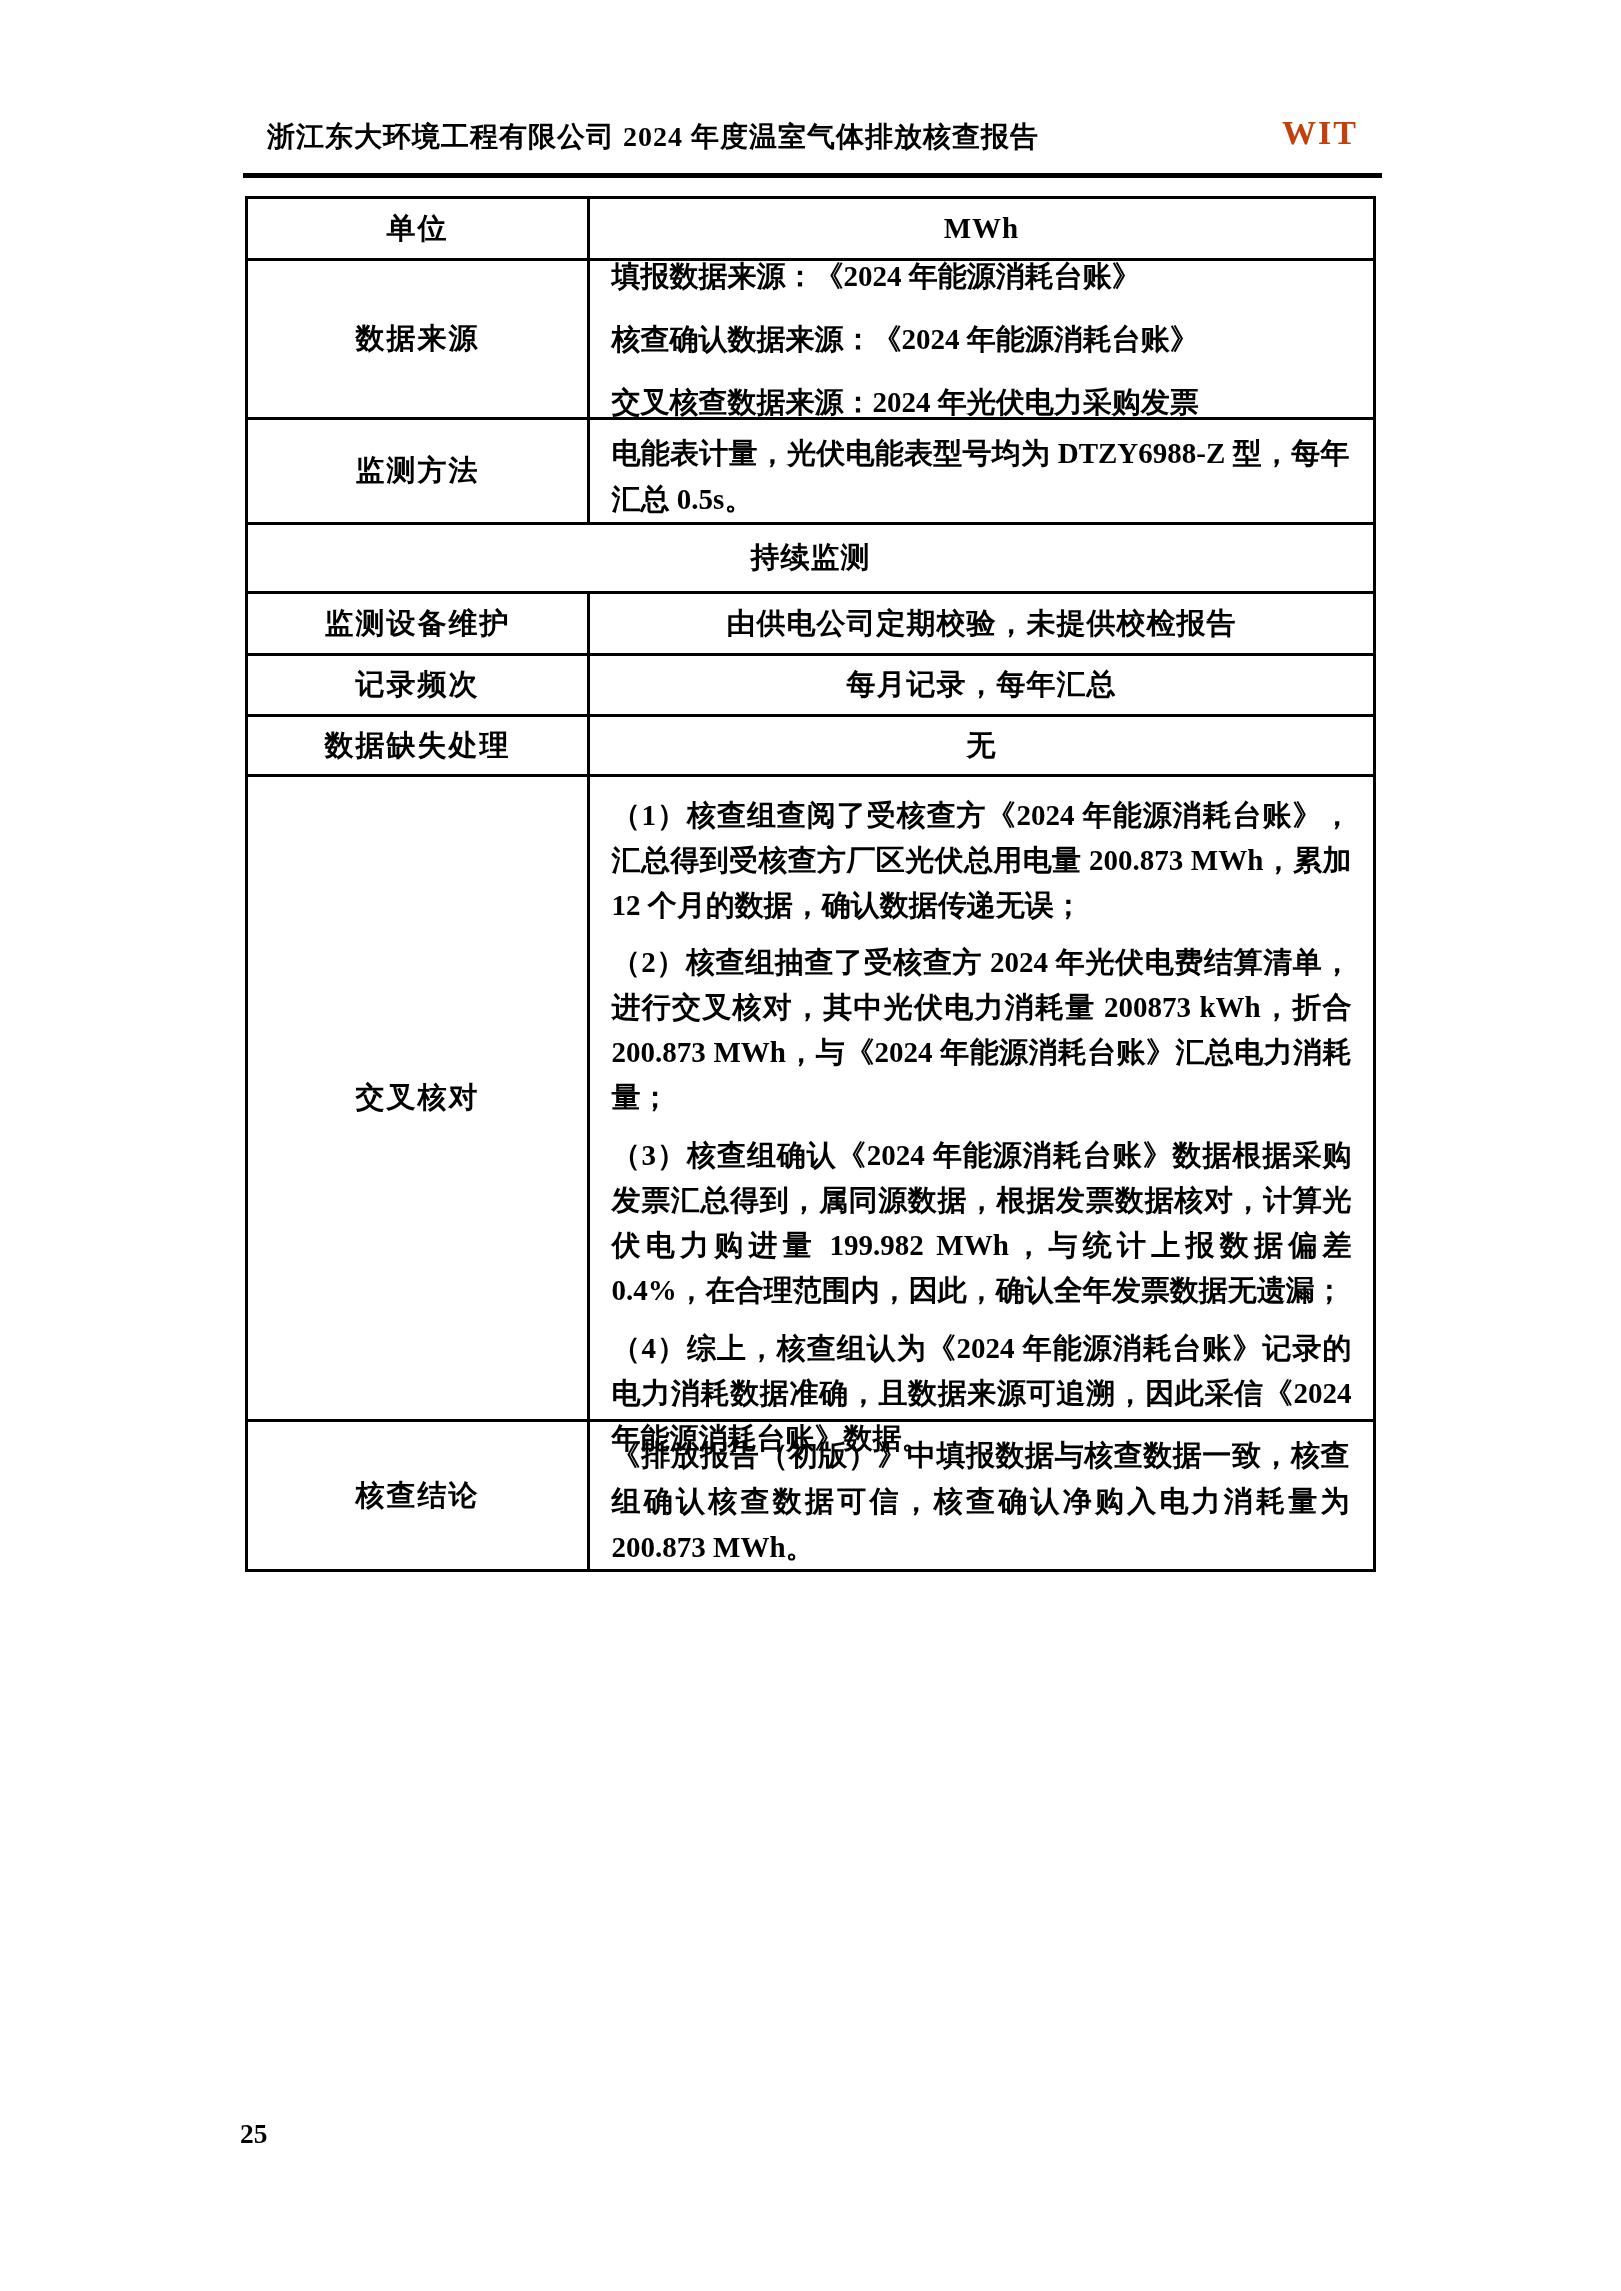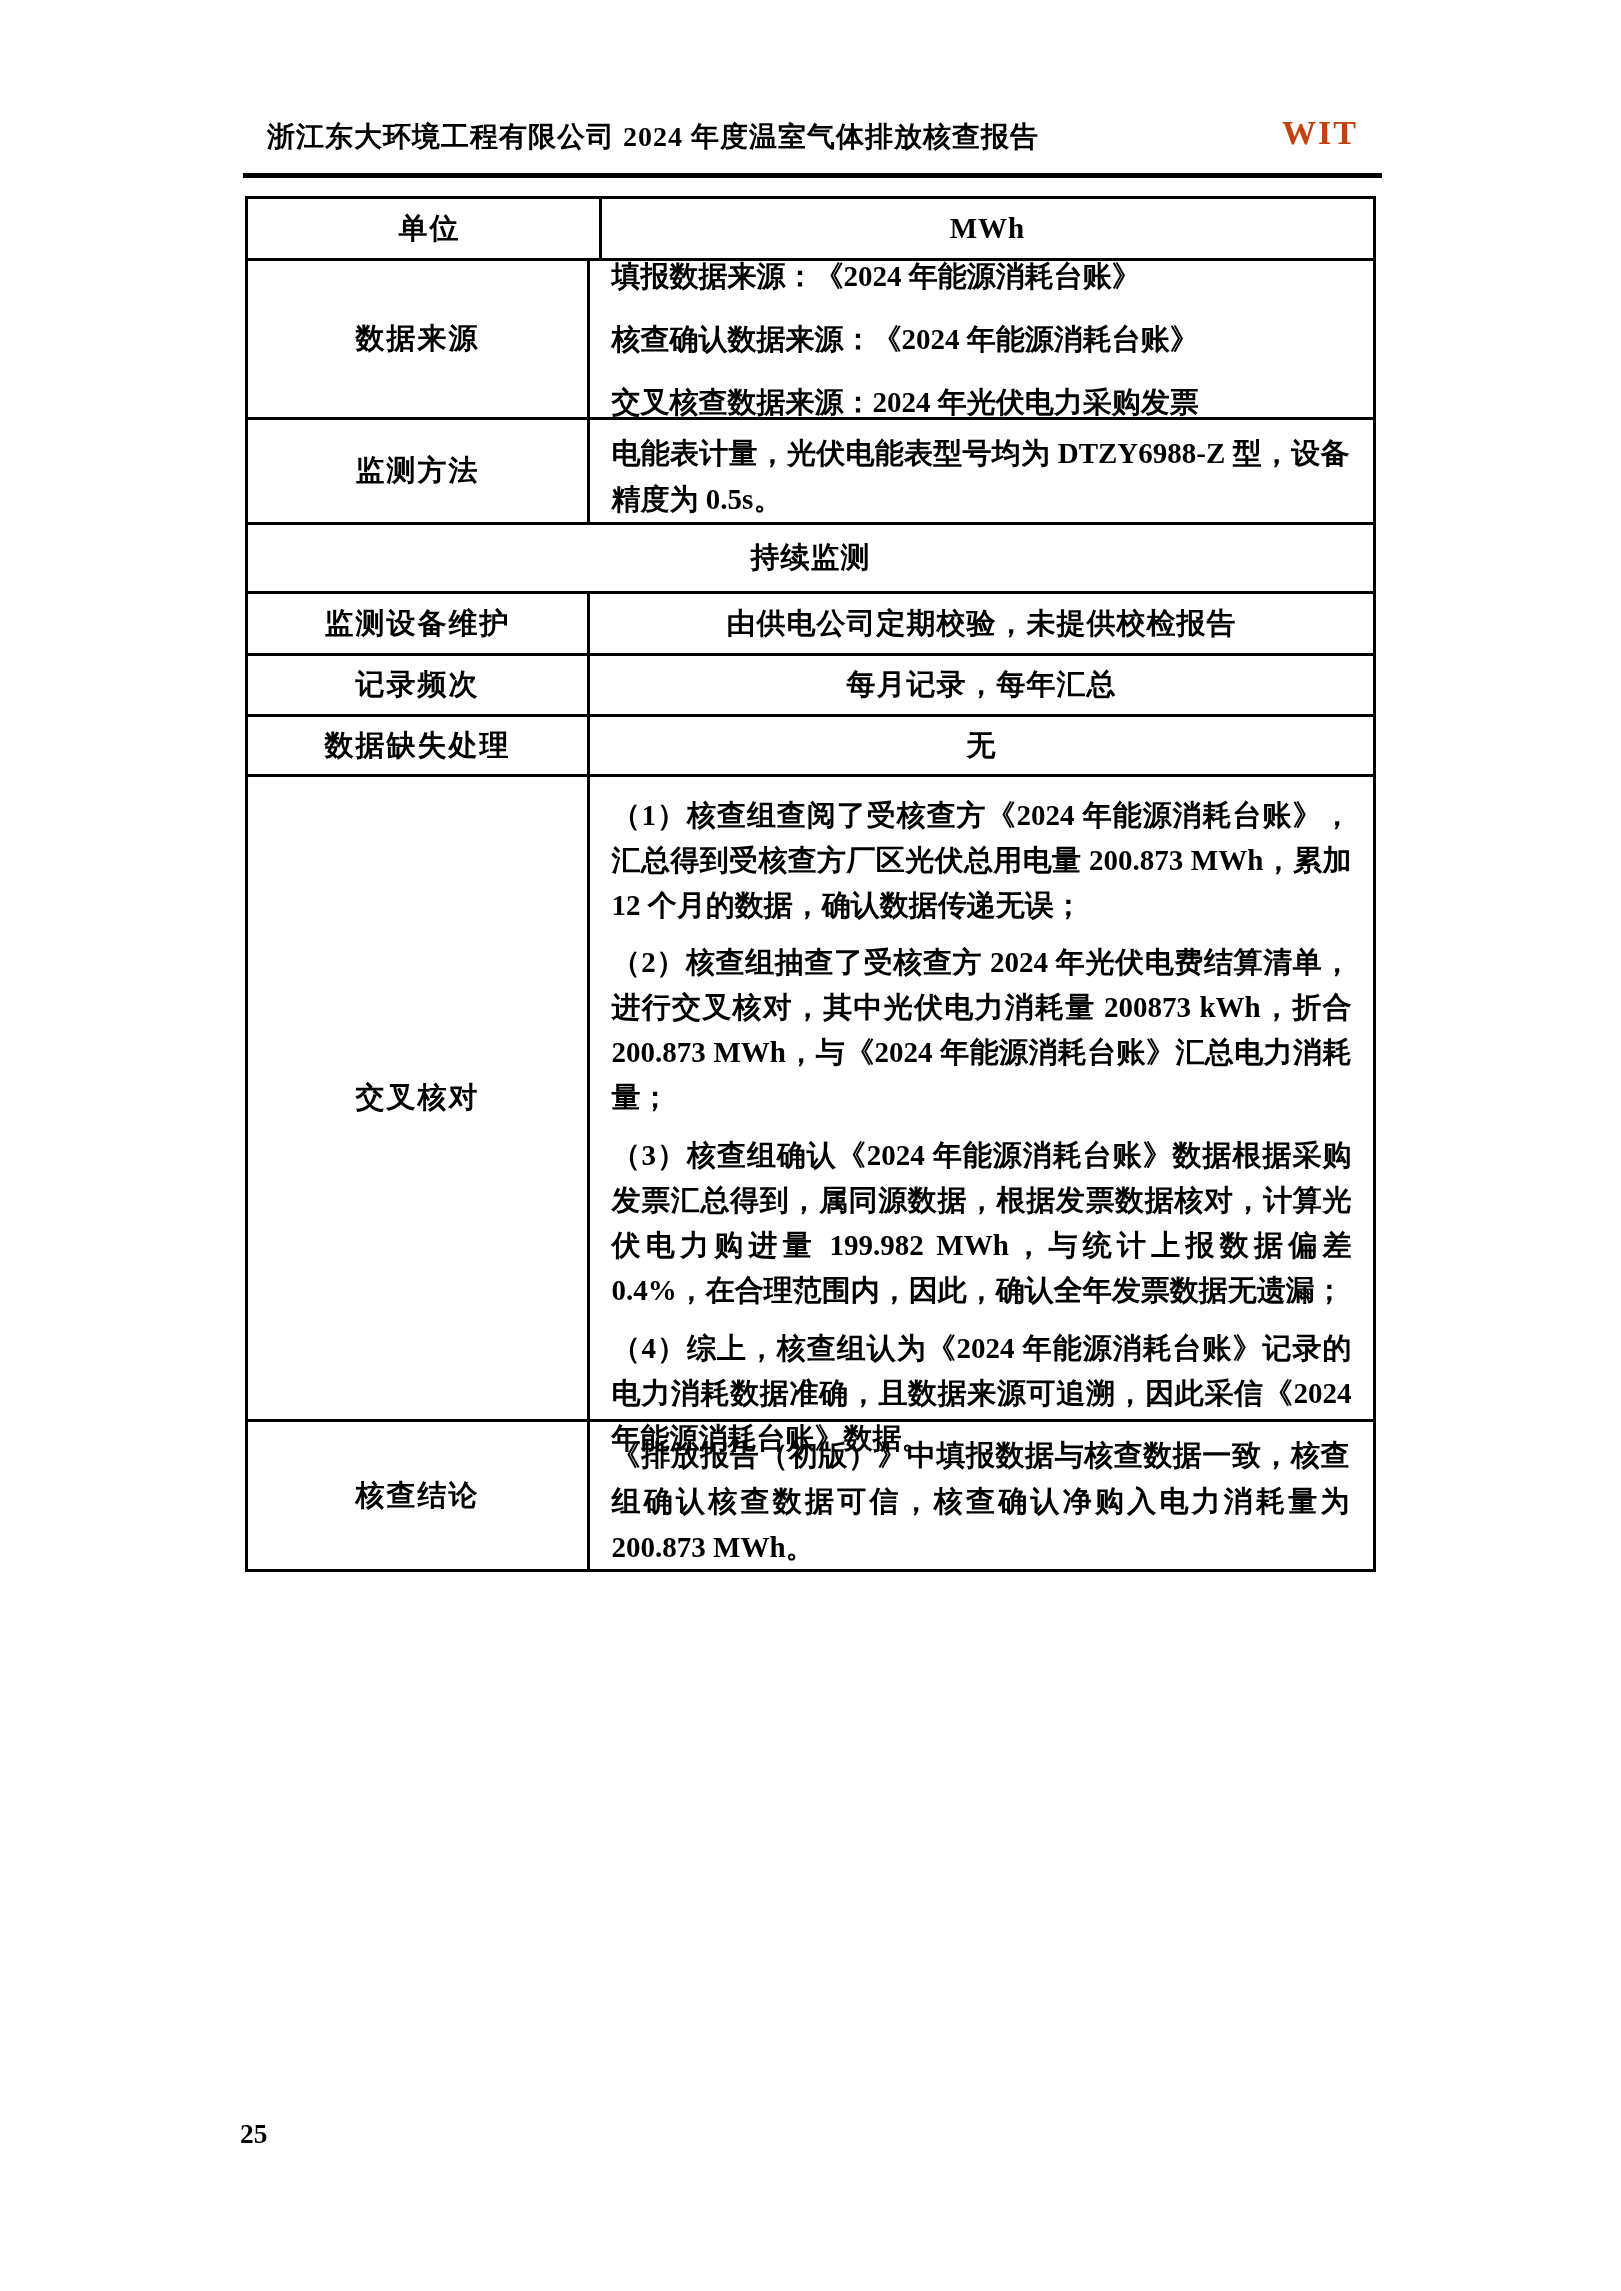--- a/index.html
+++ b/index.html
@@ -22,21 +22,21 @@
   }
   .header-rule{
     position:absolute;left:243px;top:173px;
     width:1139px;height:4.9px;background:#000;
   }
   .doc-table{
     position:absolute;left:245px;top:196px;width:1131px;
     border:3.9px solid #000;box-sizing:border-box;
   }
   .trow{display:flex;border-top:3.9px solid #000;box-sizing:border-box;}
-  .trow.first{border-top:none;margin-left:12px;}
+  .trow.first{border-top:none;}
   .cell-label{
     flex:0 0 342px;width:342px;border-right:3.9px solid #000;box-sizing:border-box;
     display:flex;align-items:center;justify-content:center;
     font-size:29px;letter-spacing:2px;text-align:center;
   }
   .cell-value{flex:1;font-size:29px;box-sizing:border-box;min-width:0;}
   .v-center{display:flex;align-items:center;justify-content:center;text-align:center;letter-spacing:1px;}
   .v-lines{display:flex;flex-direction:column;justify-content:center;padding-left:21.6px;padding-right:17.6px;line-height:54px;gap:9px;}
   .v-para{padding:9.8px 23.5px 0 21.6px;line-height:46px;text-align:justify;text-align-last:left;}
   .v-paras{padding:15.7px 21.6px 0 21.6px;}
@@ -69,21 +69,21 @@
       <div class="cell-label">数据来源</div>
       <div class="cell-value v-lines">
         <div>填报数据来源：《2024 年能源消耗台账》</div>
         <div>核查确认数据来源：《2024 年能源消耗台账》</div>
         <div>交叉核查数据来源：2024 年光伏电力采购发票</div>
       </div>
     </div>
 
     <div class="trow h-107">
       <div class="cell-label">监测方法</div>
-      <div class="cell-value v-para">电能表计量，光伏电能表型号均为 DTZY6988-Z 型，设备精度为 0.5s。</div>
+      <div class="cell-value v-para">电能表计量，光伏电能表型号均为 DTZY6988-Z 型，每年汇总 0.5s。</div>
     </div>
 
     <div class="trow h-70">
       <div class="cell-value v-center">持续监测</div>
     </div>
 
     <div class="trow h-63">
       <div class="cell-label">监测设备维护</div>
       <div class="cell-value v-center">由供电公司定期校验，未提供校检报告</div>
     </div>

